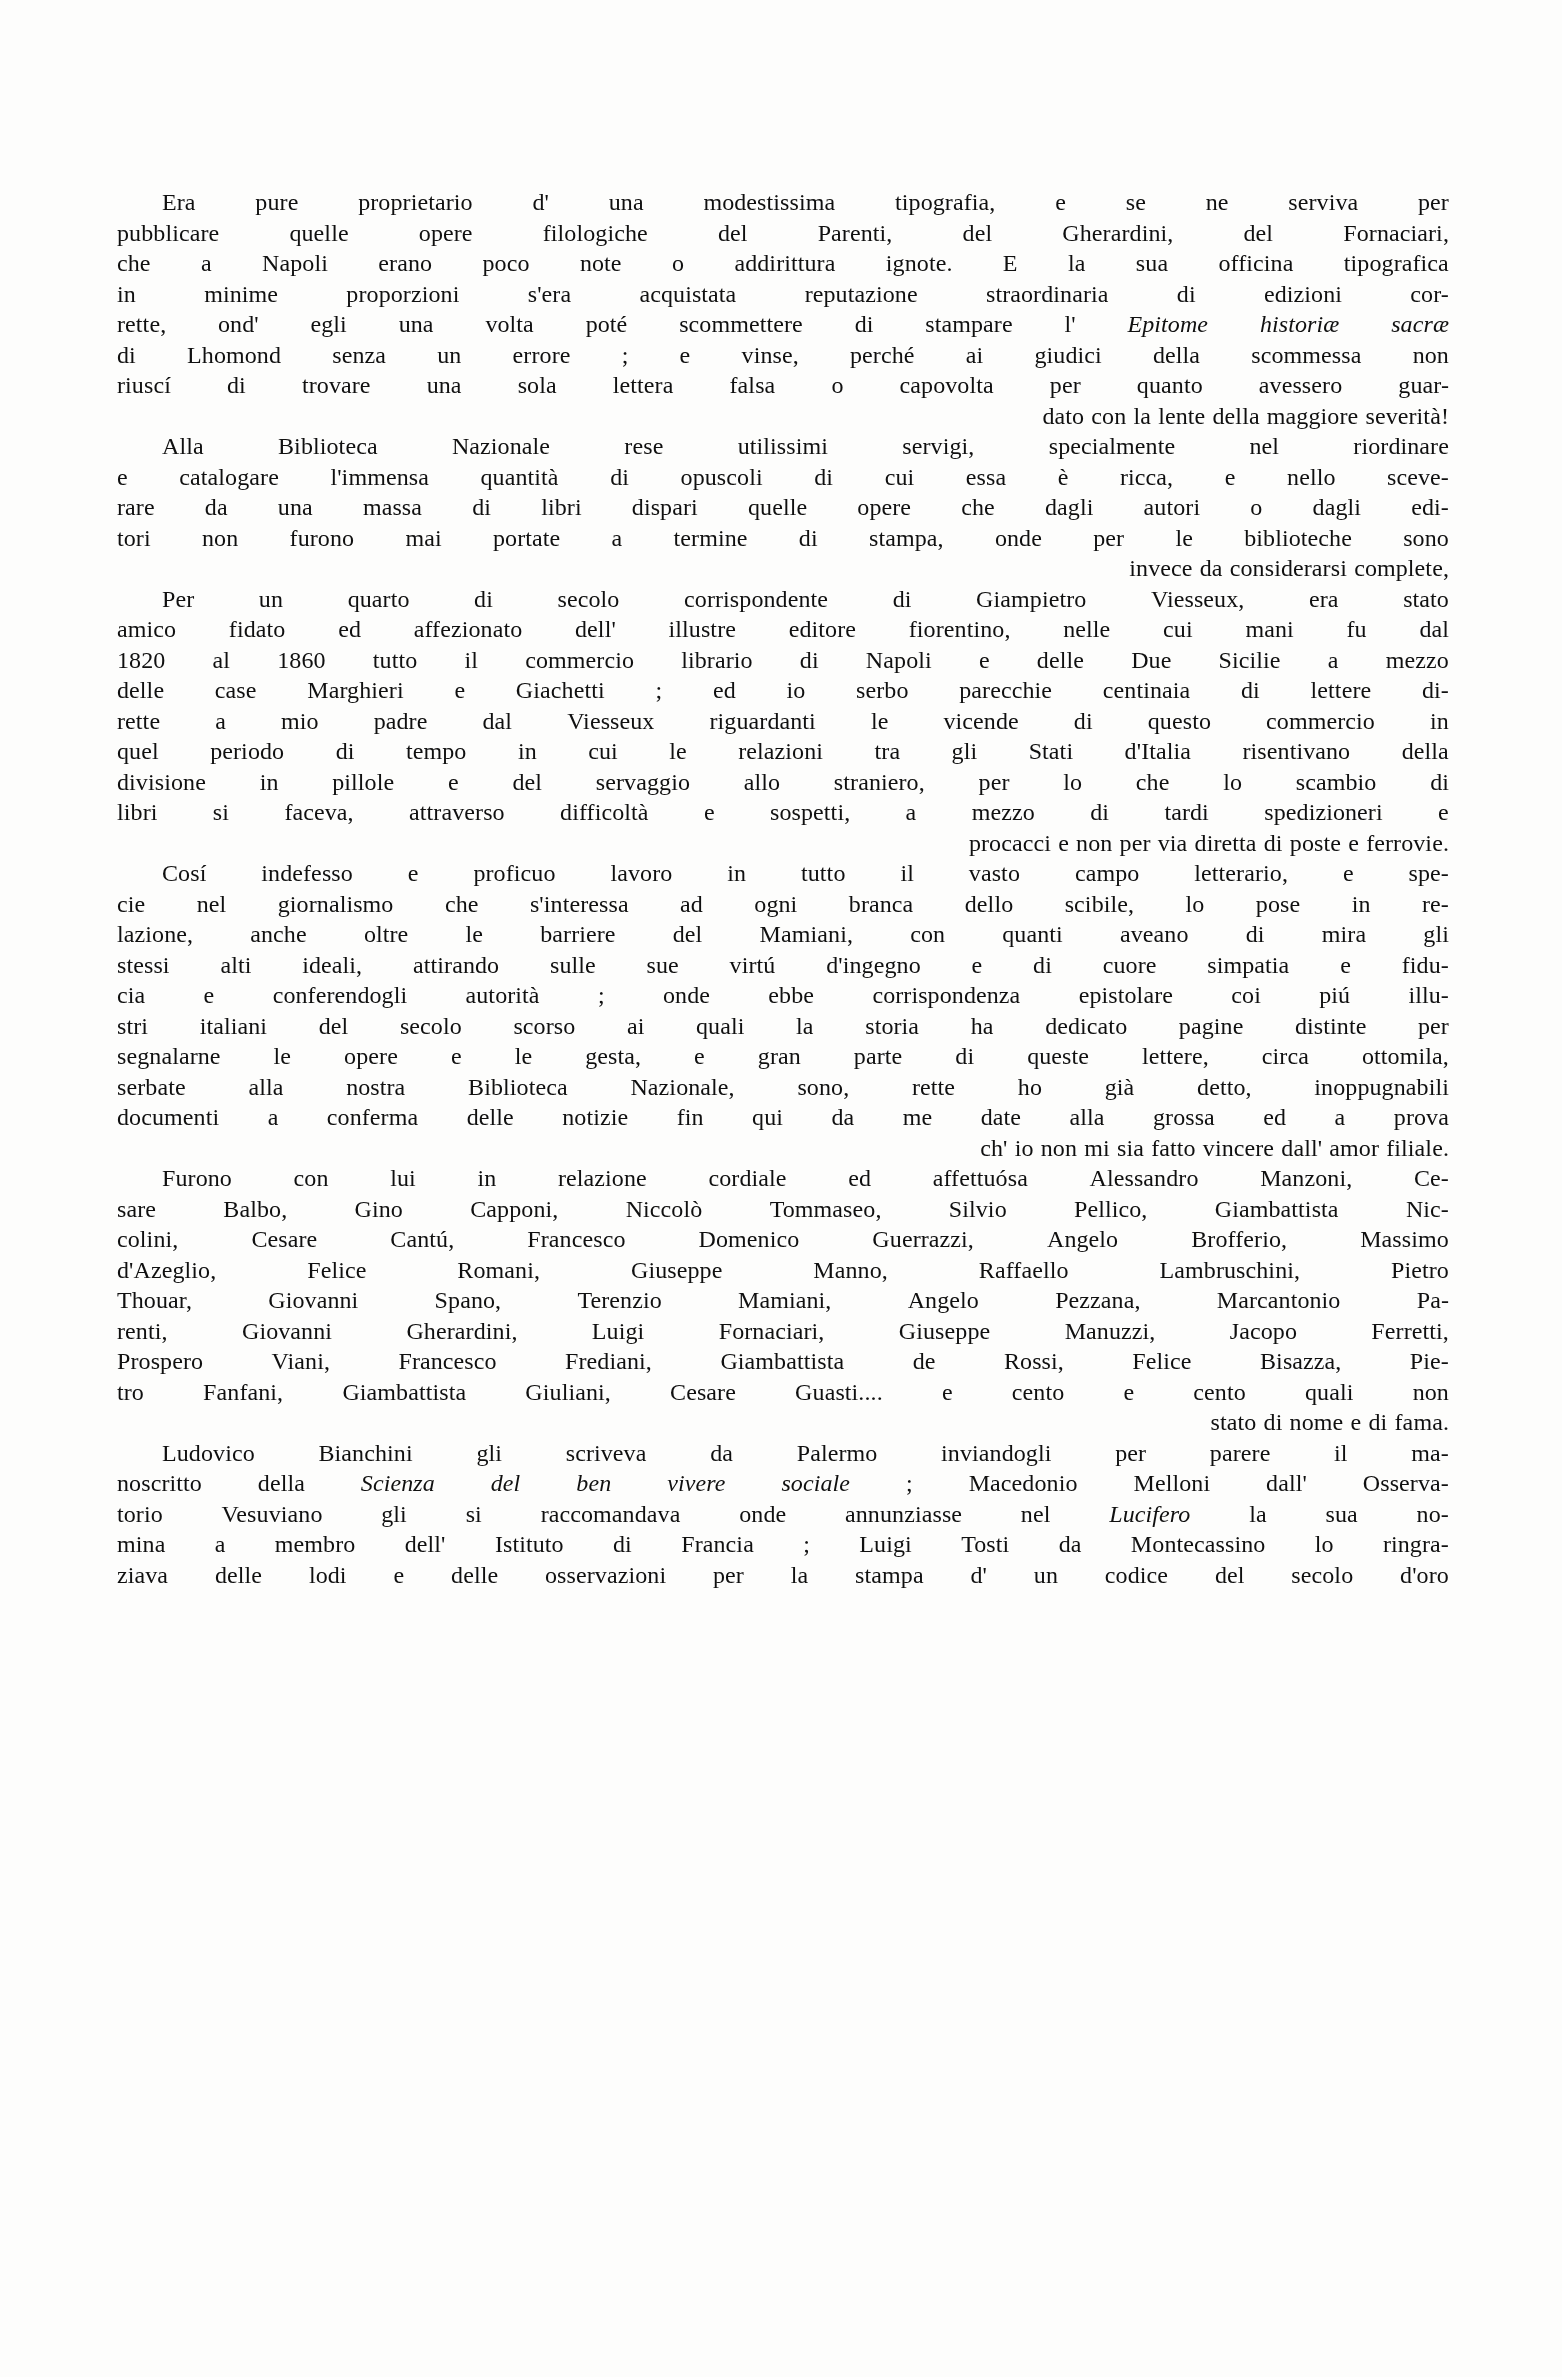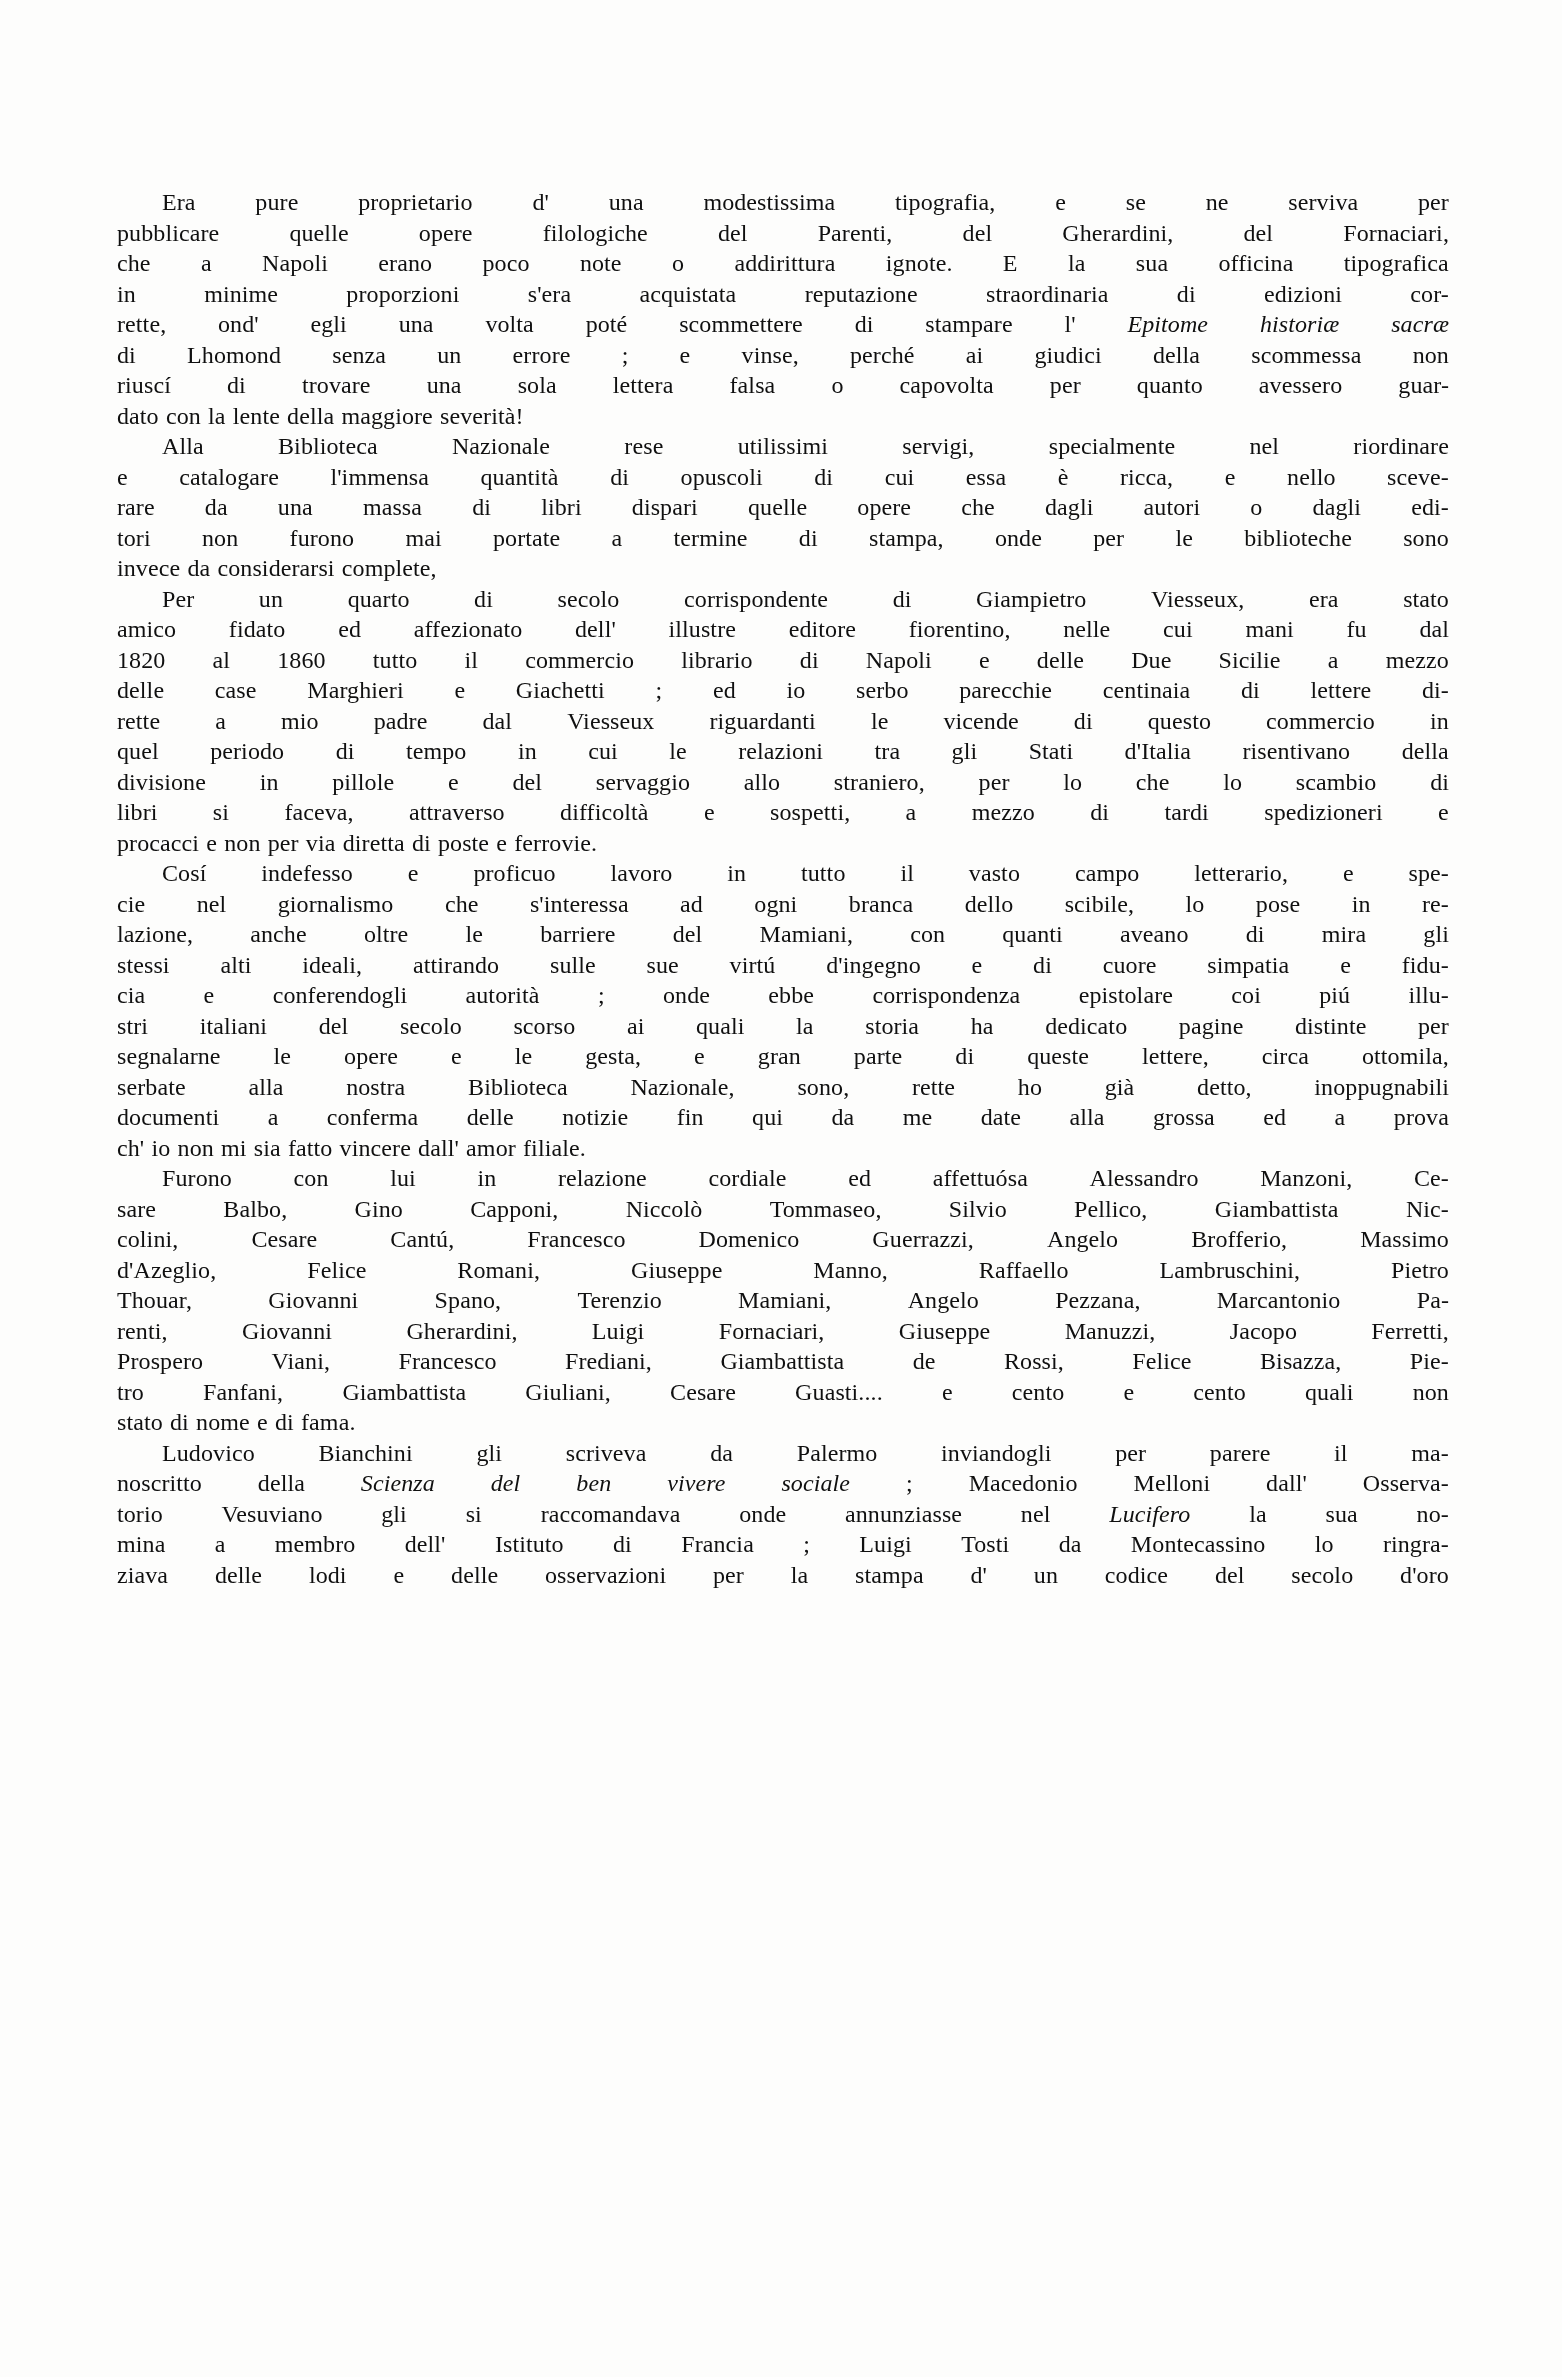--- a/index.html
+++ b/index.html
@@ -38,21 +38,21 @@
     letter-spacing: 0.1px;
     white-space: pre;
     overflow: visible;
   }
   
   .line.just {
     justify-content: space-between;
   }
   
   .line.last {
-    justify-content: flex-start;
+    justify-content: flex-end;
   }
   .line.last .w + .w {
     margin-left: 0.30em;
   }
   .line.indent {
     text-indent: 0;
   }
   .line.indent .w:first-child {
     margin-left: 45px;
   }

